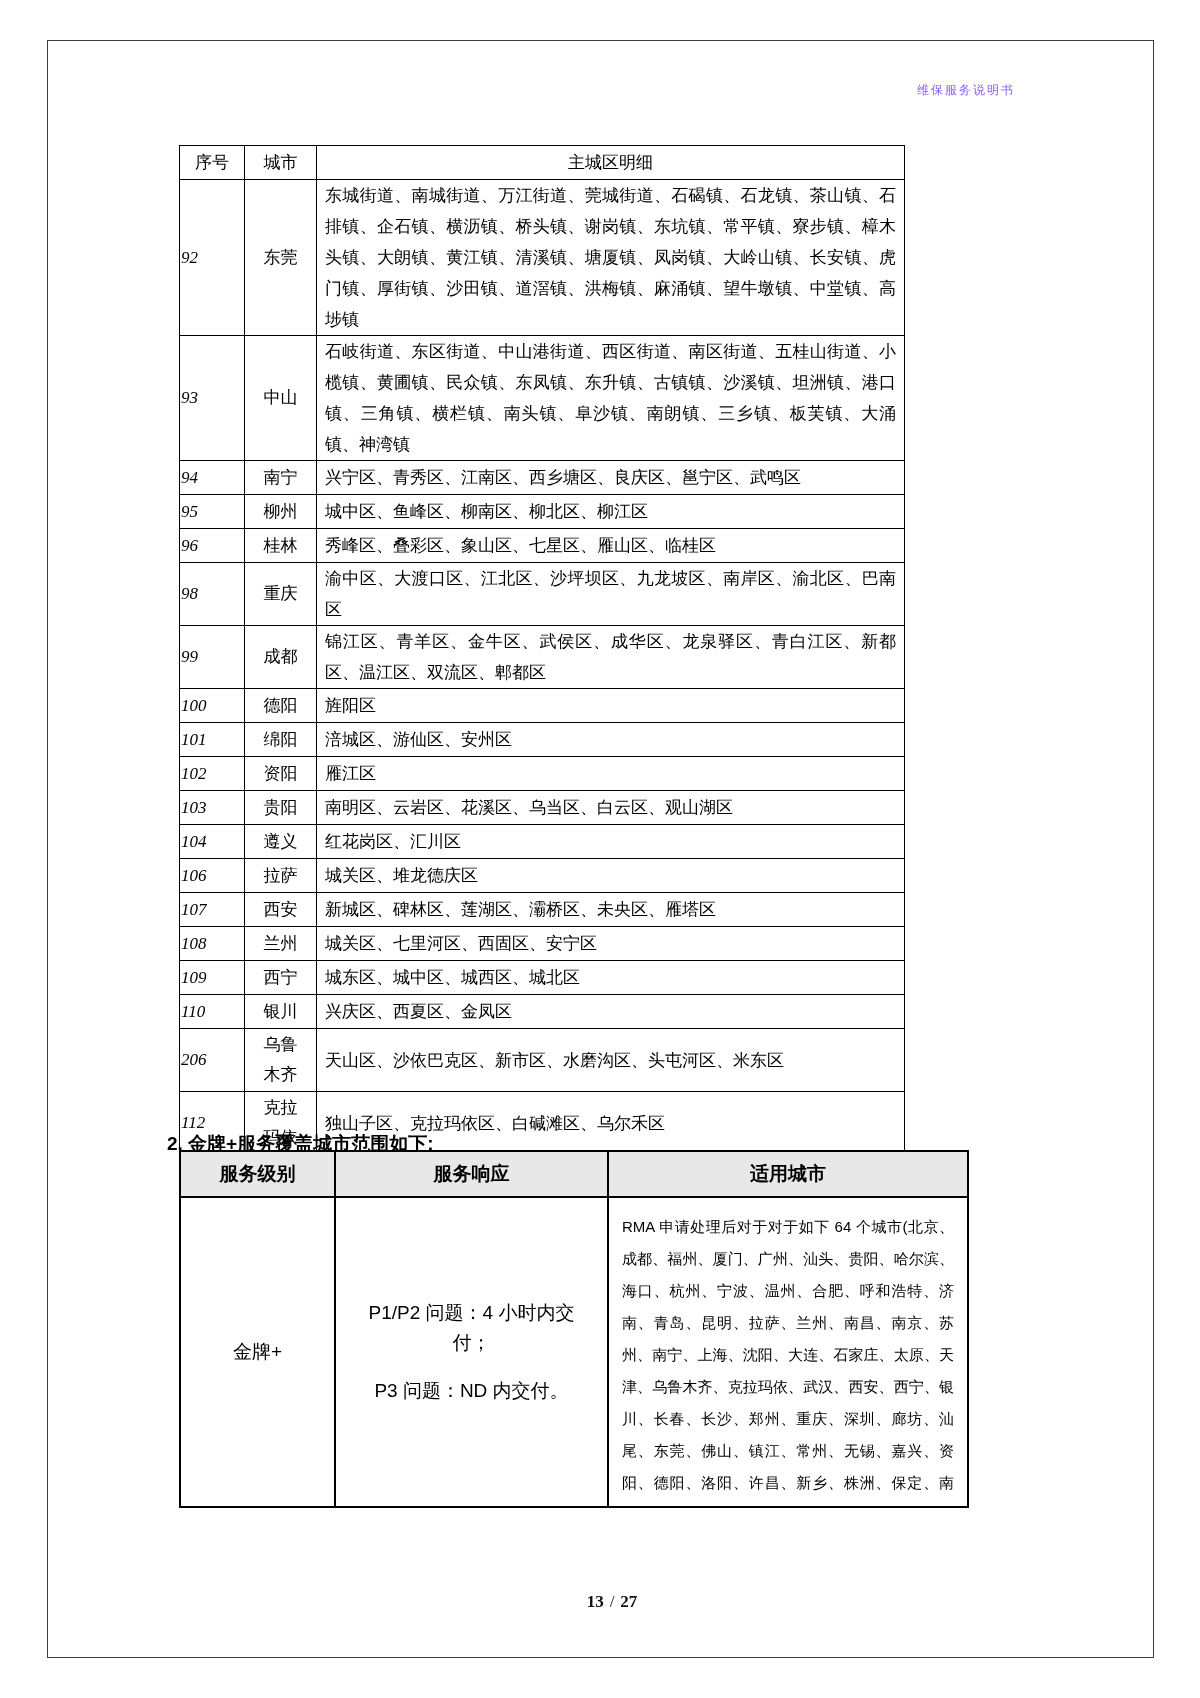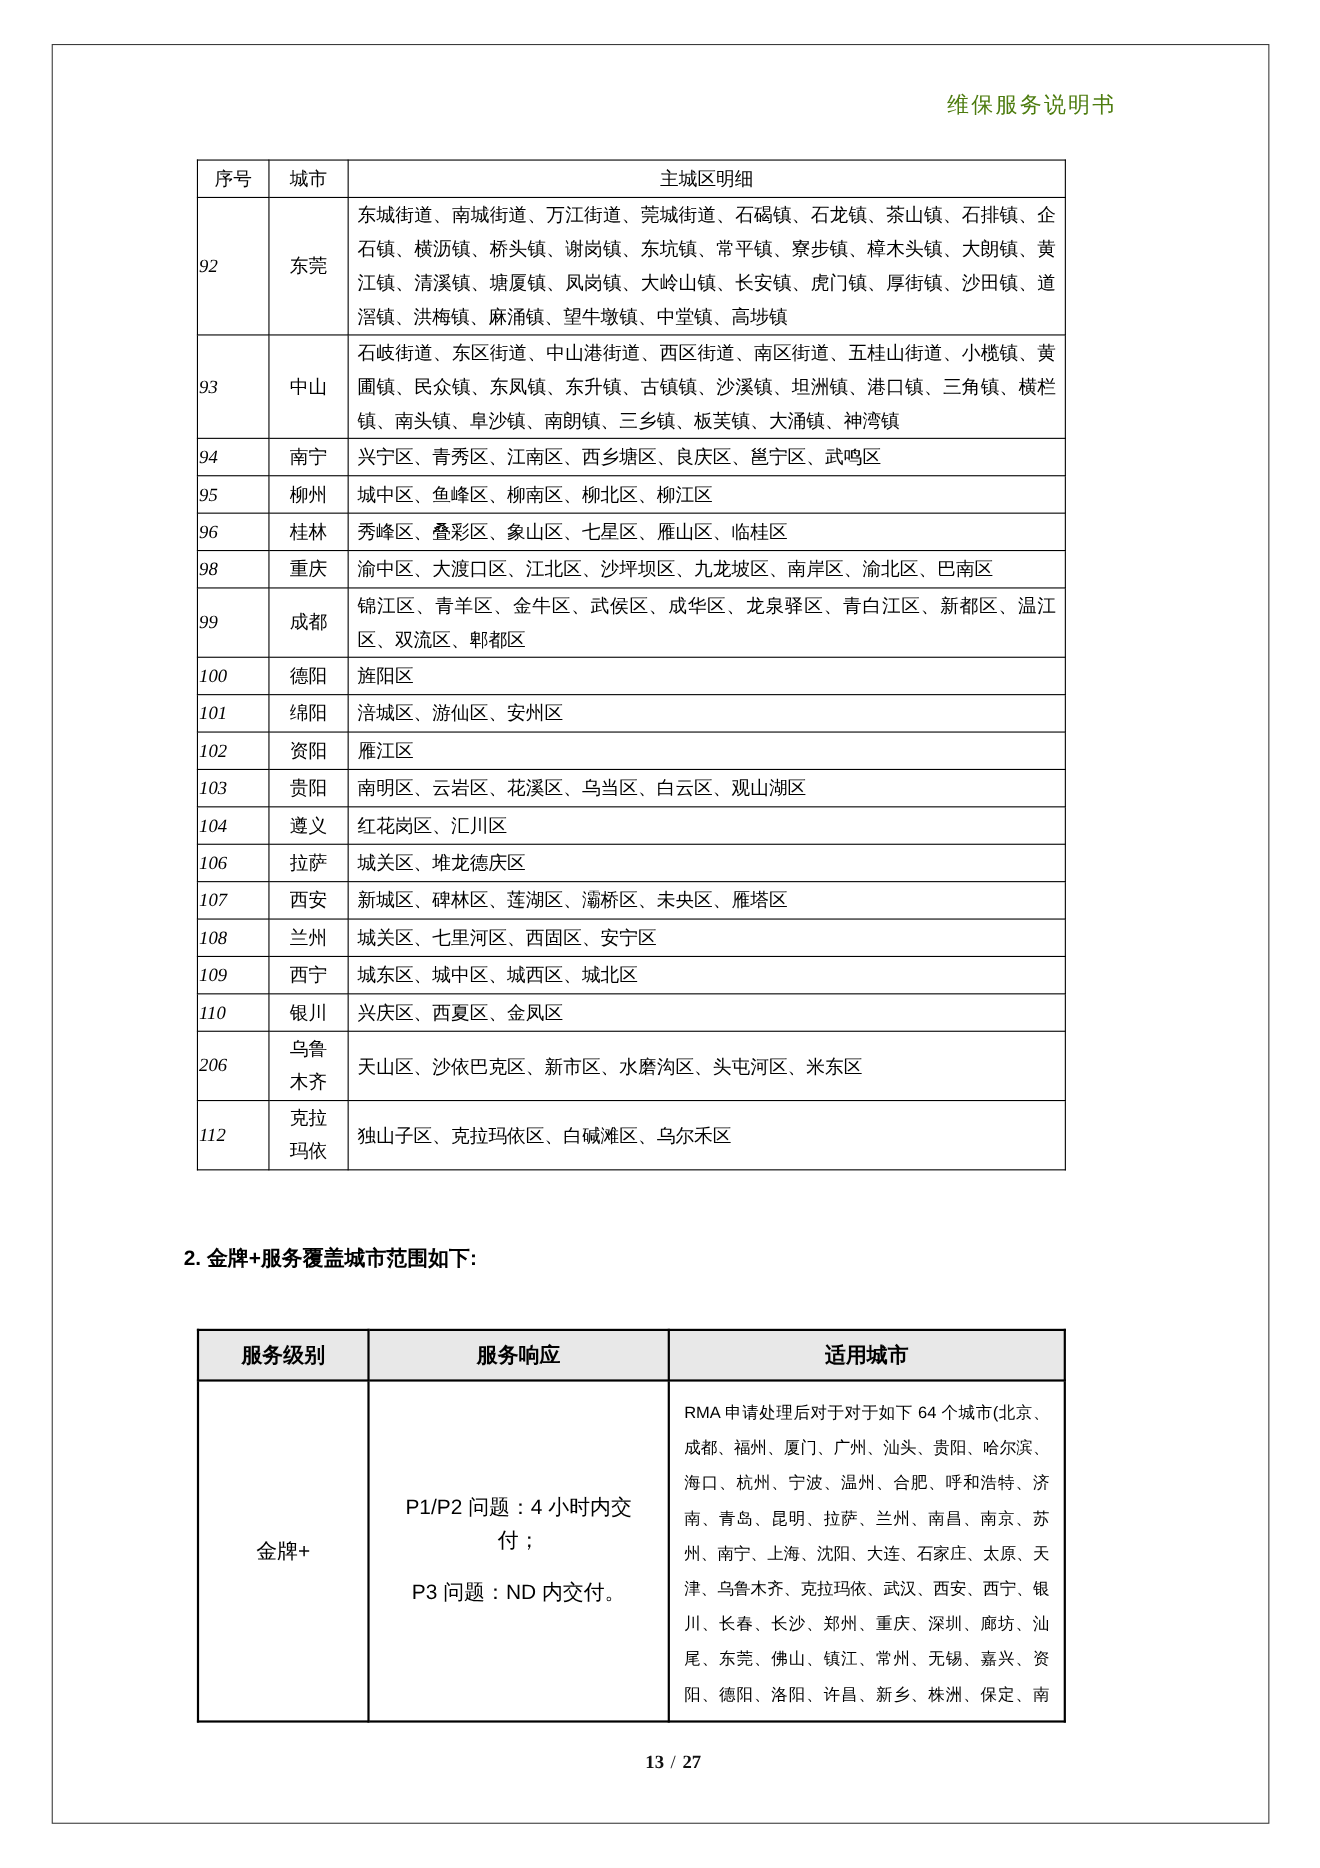--- a/index.html
+++ b/index.html
@@ -17,30 +17,30 @@
     position: absolute;
     left: 47px; top: 40px;
     width: 1105px; height: 1616px;
     border: 1px solid #3c3c3c;
   }
   .doc-header {
     position: absolute;
     top: 82px;
     right: 185px;
     font-family: "Liberation Serif", serif;
-    font-size: 20px;
+    font-size: 12px;
     letter-spacing: 2px;
-    color: #4d7c0f;
+    color: #8b5cf6;
   }
   
   table { border-collapse: collapse; table-layout: fixed; }
   .t1 {
     position: absolute;
     left: 179px; top: 145px;
-    width: 790px;
+    width: 726px;
     padding-left: 26px;
   }
   .t1 th, .t1 td { border: 1px solid #000; vertical-align: middle; }
   .t1 thead th {
     height: 31px;
     font-weight: normal;
     font-size: 17px;
     text-align: center;
   }
   .t1 td { height: 31px; }
@@ -65,21 +65,21 @@
   .section-title {
     position: absolute;
     left: 167px; top: 1131px;
     font-size: 19px;
     font-weight: bold;
     color: #000;
   }
   
   .t2 {
     position: absolute;
-    left: 179px; top: 1208px;
+    left: 179px; top: 1150px;
     width: 790px;
   }
   .t2 th, .t2 td { border: 2px solid #000; }
   .t2 thead th {
     height: 42px;
     background: #e8e8e8;
     font-size: 19px;
     font-weight: bold;
     text-align: center;
   }

